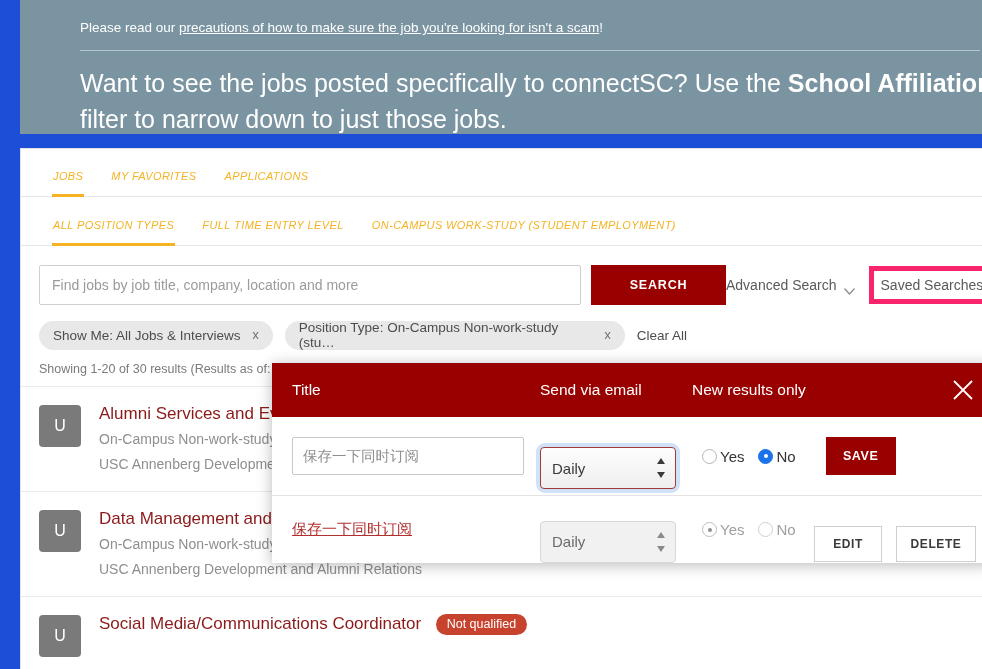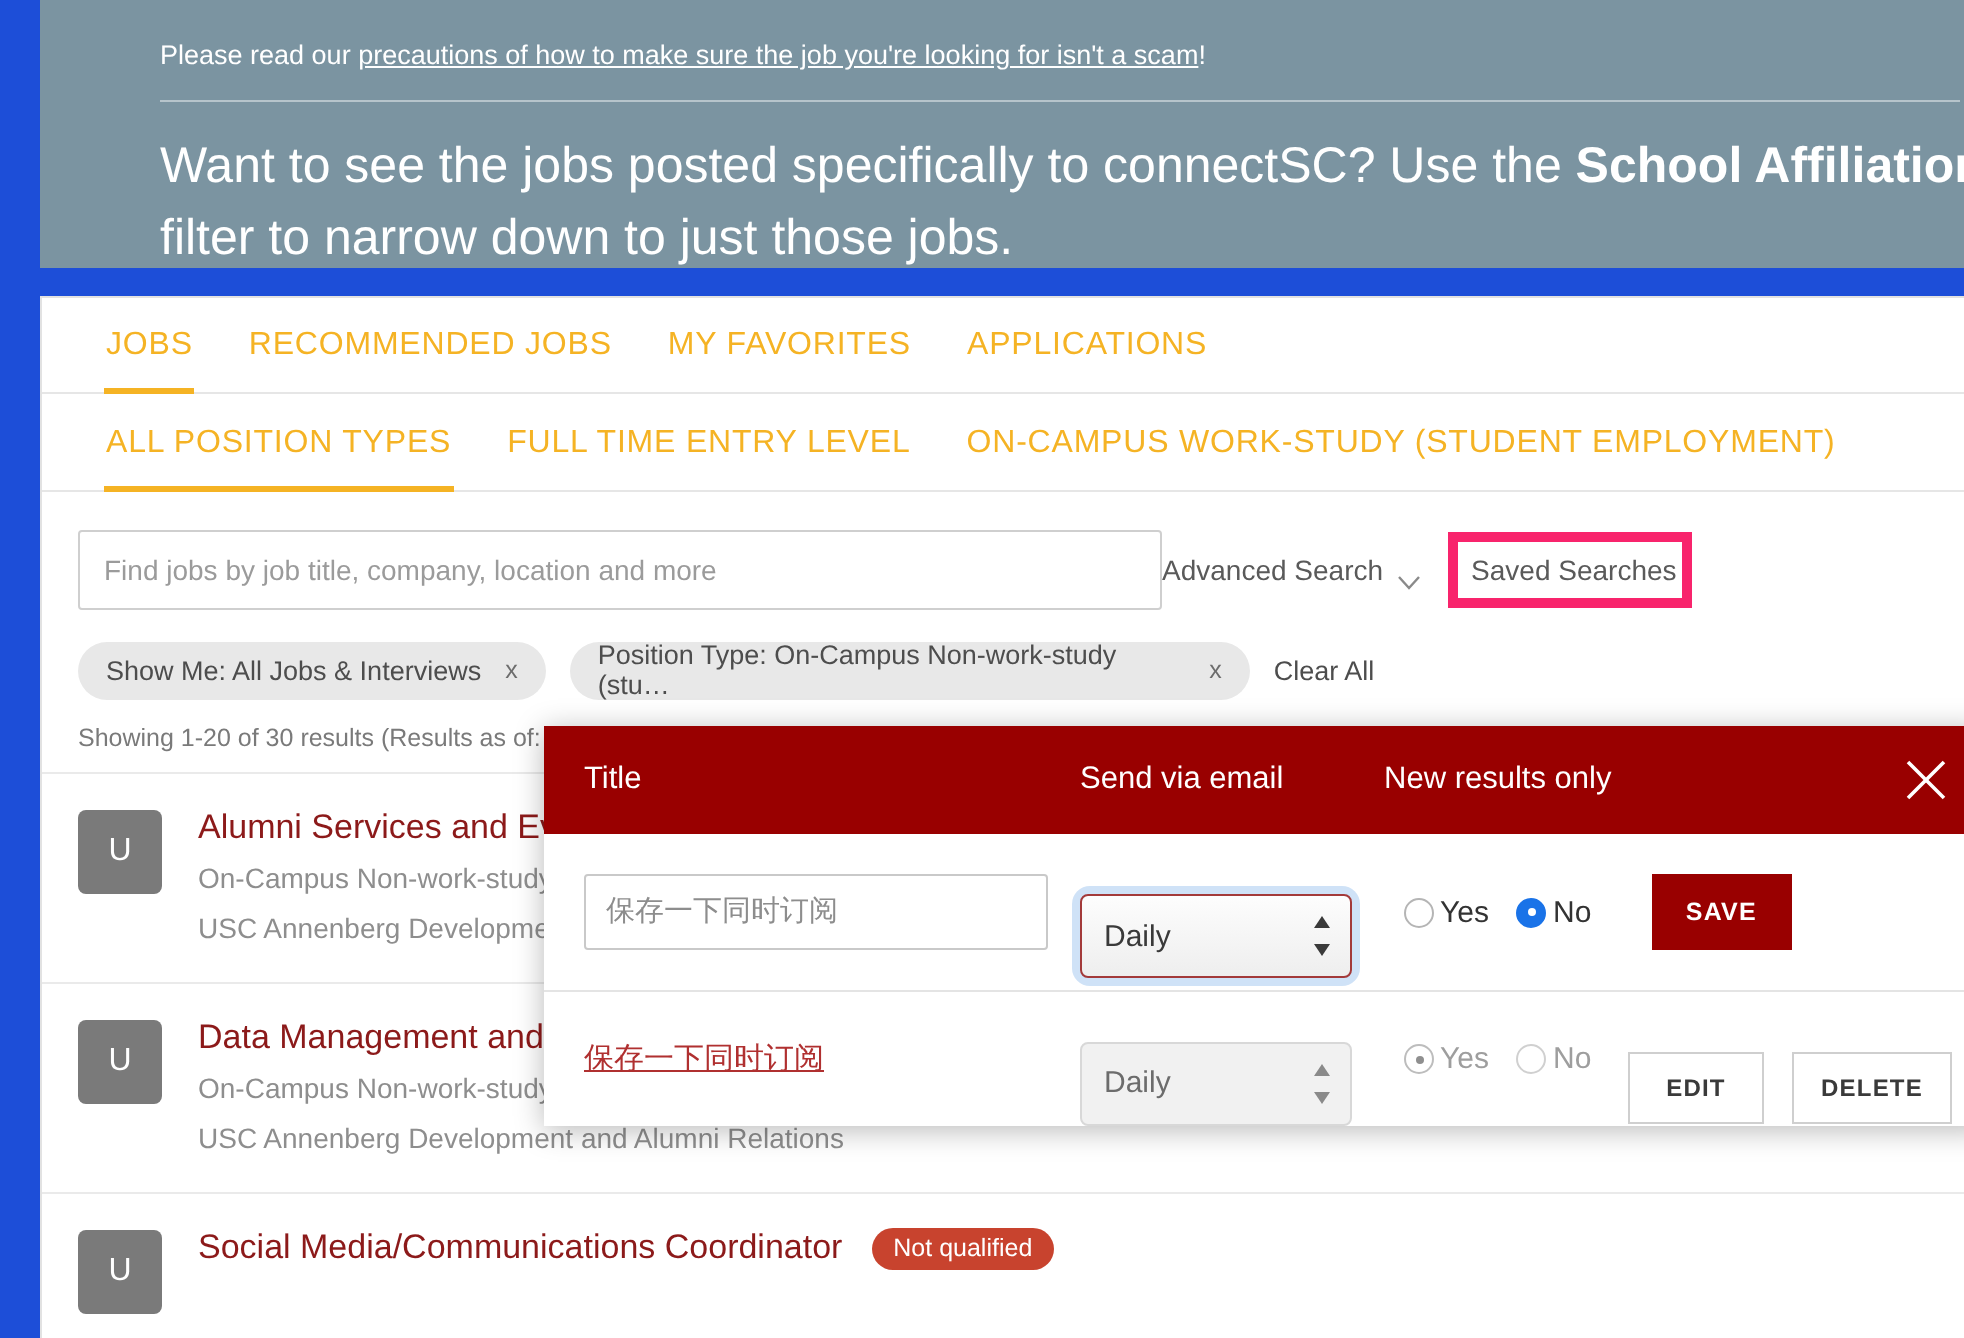--- a/index.html
+++ b/index.html
@@ -67,26 +67,27 @@
   .tabrow {
     display: flex;
     align-items: flex-end;
     height: 48px;
     padding: 0 18px;
     border-bottom: 1px solid #e6e6e6;
   }
   .tabrow.second { height: 49px; }
   .tab {
     position: relative;
-    font-size: 16px;
+    font-size: 11px;
     letter-spacing: 0.4px;
     color: #f5b324;
     padding: 0 14px 14px 14px;
     cursor: pointer;
     white-space: nowrap;
+    font-style: italic;
   }
   .tab:first-child { padding-left: 14px; }
   .tab.active::after {
     content: "";
     position: absolute;
     left: 13px; right: 13px; bottom: -1px;
     height: 3px;
     background: #f5b324;
   }
 
@@ -456,33 +457,33 @@
   <div class="banner">
     <div class="banner-note"><span>Please read our </span><a href="#">precautions of how to make sure the job you're looking for isn't a scam</a><span>!</span></div>
     <div class="banner-rule"></div>
     <div class="banner-headline"><span>Want to see the jobs posted specifically to connectSC? Use the </span><b>School Affiliation</b><span> filter to narrow down to just those jobs.</span></div>
   </div>
 
   <div class="card">
 
     <div class="tabrow">
       <div class="tab active"><span>JOBS</span></div>
-      <div class="tab"><span>RECOMMENDED JOBS</span></div>
       <div class="tab"><span>MY FAVORITES</span></div>
       <div class="tab"><span>APPLICATIONS</span></div>
     </div>
 
     <div class="tabrow second">
       <div class="tab active"><span>ALL POSITION TYPES</span></div>
       <div class="tab"><span>FULL TIME ENTRY LEVEL</span></div>
       <div class="tab"><span>ON-CAMPUS WORK-STUDY (STUDENT EMPLOYMENT)</span></div>
     </div>
 
     <div class="searchrow">
       <input class="search-input" type="text" placeholder="Find jobs by job title, company, location and more" style="">
+      <button class="search-btn">SEARCH</button>
 
       <div class="adv-search">
         <span>Advanced Search</span>
         <span class="chev">
           <svg width="11" height="7" viewBox="0 0 11 7">
               <path d="M0.5 0.5 L5.5 6 L10.5 0.5" fill="none" stroke="#8a8a8a" stroke-width="1.2"></path>
             </svg>
         </span>
       </div>
 

